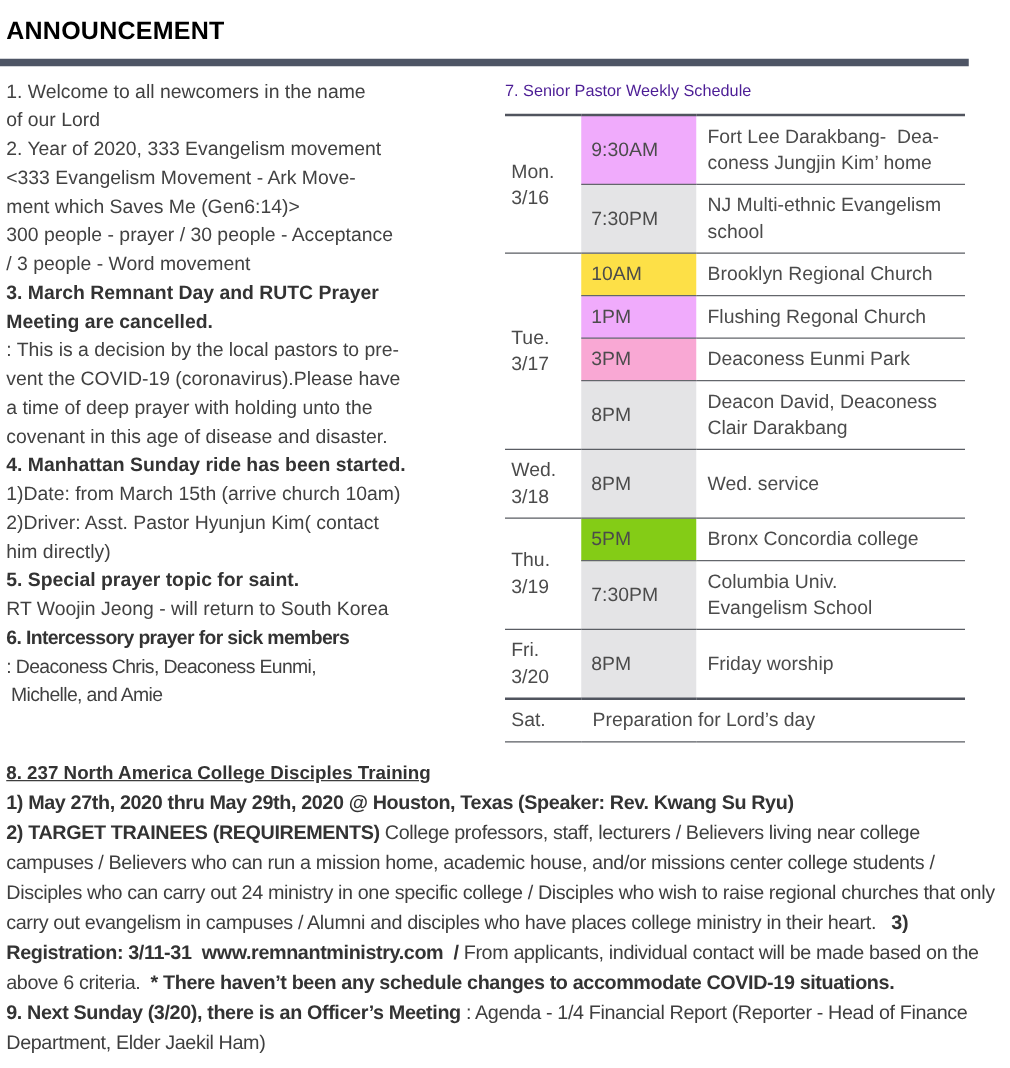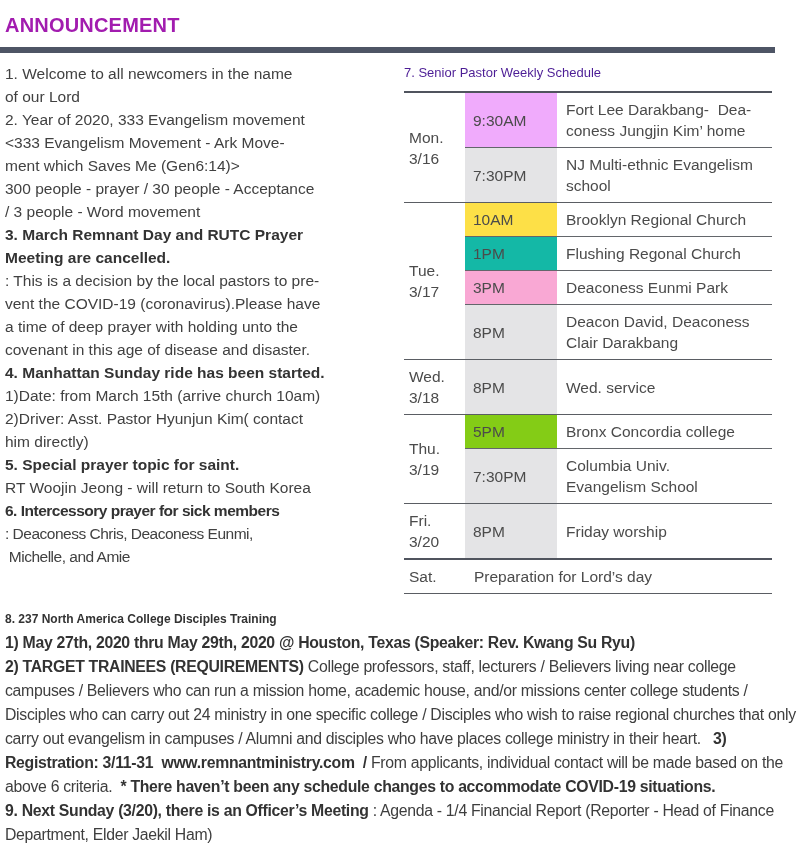--- a/index.html
+++ b/index.html
@@ -14,21 +14,21 @@
     font-family: "Liberation Sans", "DejaVu Sans", sans-serif;
     color: #3e3e3e;
   }
   .page { width: 808px; }
 
   .page-title {
     margin: 12px 0 0 5px;
     font-size: 20px;
     line-height: 26px;
     font-weight: 700;
-    color: #a21caf;
+    color: #000000;
     letter-spacing: 0.2px;
   }
   .title-rule {
     margin-top: 9px;
     width: 775px;
     height: 6px;
     background: #4e5565;
   }
 
   .content {
@@ -103,22 +103,23 @@
     font-size: 15.8px;
     line-height: 24px;
     color: #3e3e3e;
   }
   .bottom p {
     margin: 0;
     letter-spacing: -0.3px;
     white-space: pre-wrap;
   }
   .bottom p.h8 {
-    font-size: 12px;
+    font-size: 15px;
     letter-spacing: 0;
+    text-decoration: underline;
   }
   .bottom .b {
     font-weight: 700;
     color: #333333;
   }
 </style>
 </head>
 <body>
 
 <div class="page">
@@ -168,21 +169,21 @@
             </tr>
           </tbody>
           <tbody>
             <tr>
               <td class="day" rowspan="4">Tue.
 3/17</td>
               <td class="time" style="background: #fde047;">10AM</td>
               <td class="desc">Brooklyn Regional Church</td>
             </tr>
             <tr>
-              <td class="time" style="background: #14b8a6;">1PM</td>
+              <td class="time" style="background: #f0abfc;">1PM</td>
               <td class="desc">Flushing Regonal Church</td>
             </tr>
             <tr>
               <td class="time" style="background: #f9a8d4;">3PM</td>
               <td class="desc">Deaconess Eunmi Park</td>
             </tr>
             <tr>
               <td class="time" style="background: rgb(228, 228, 230);">8PM</td>
               <td class="desc">Deacon David, Deaconess
 Clair Darakbang</td>

